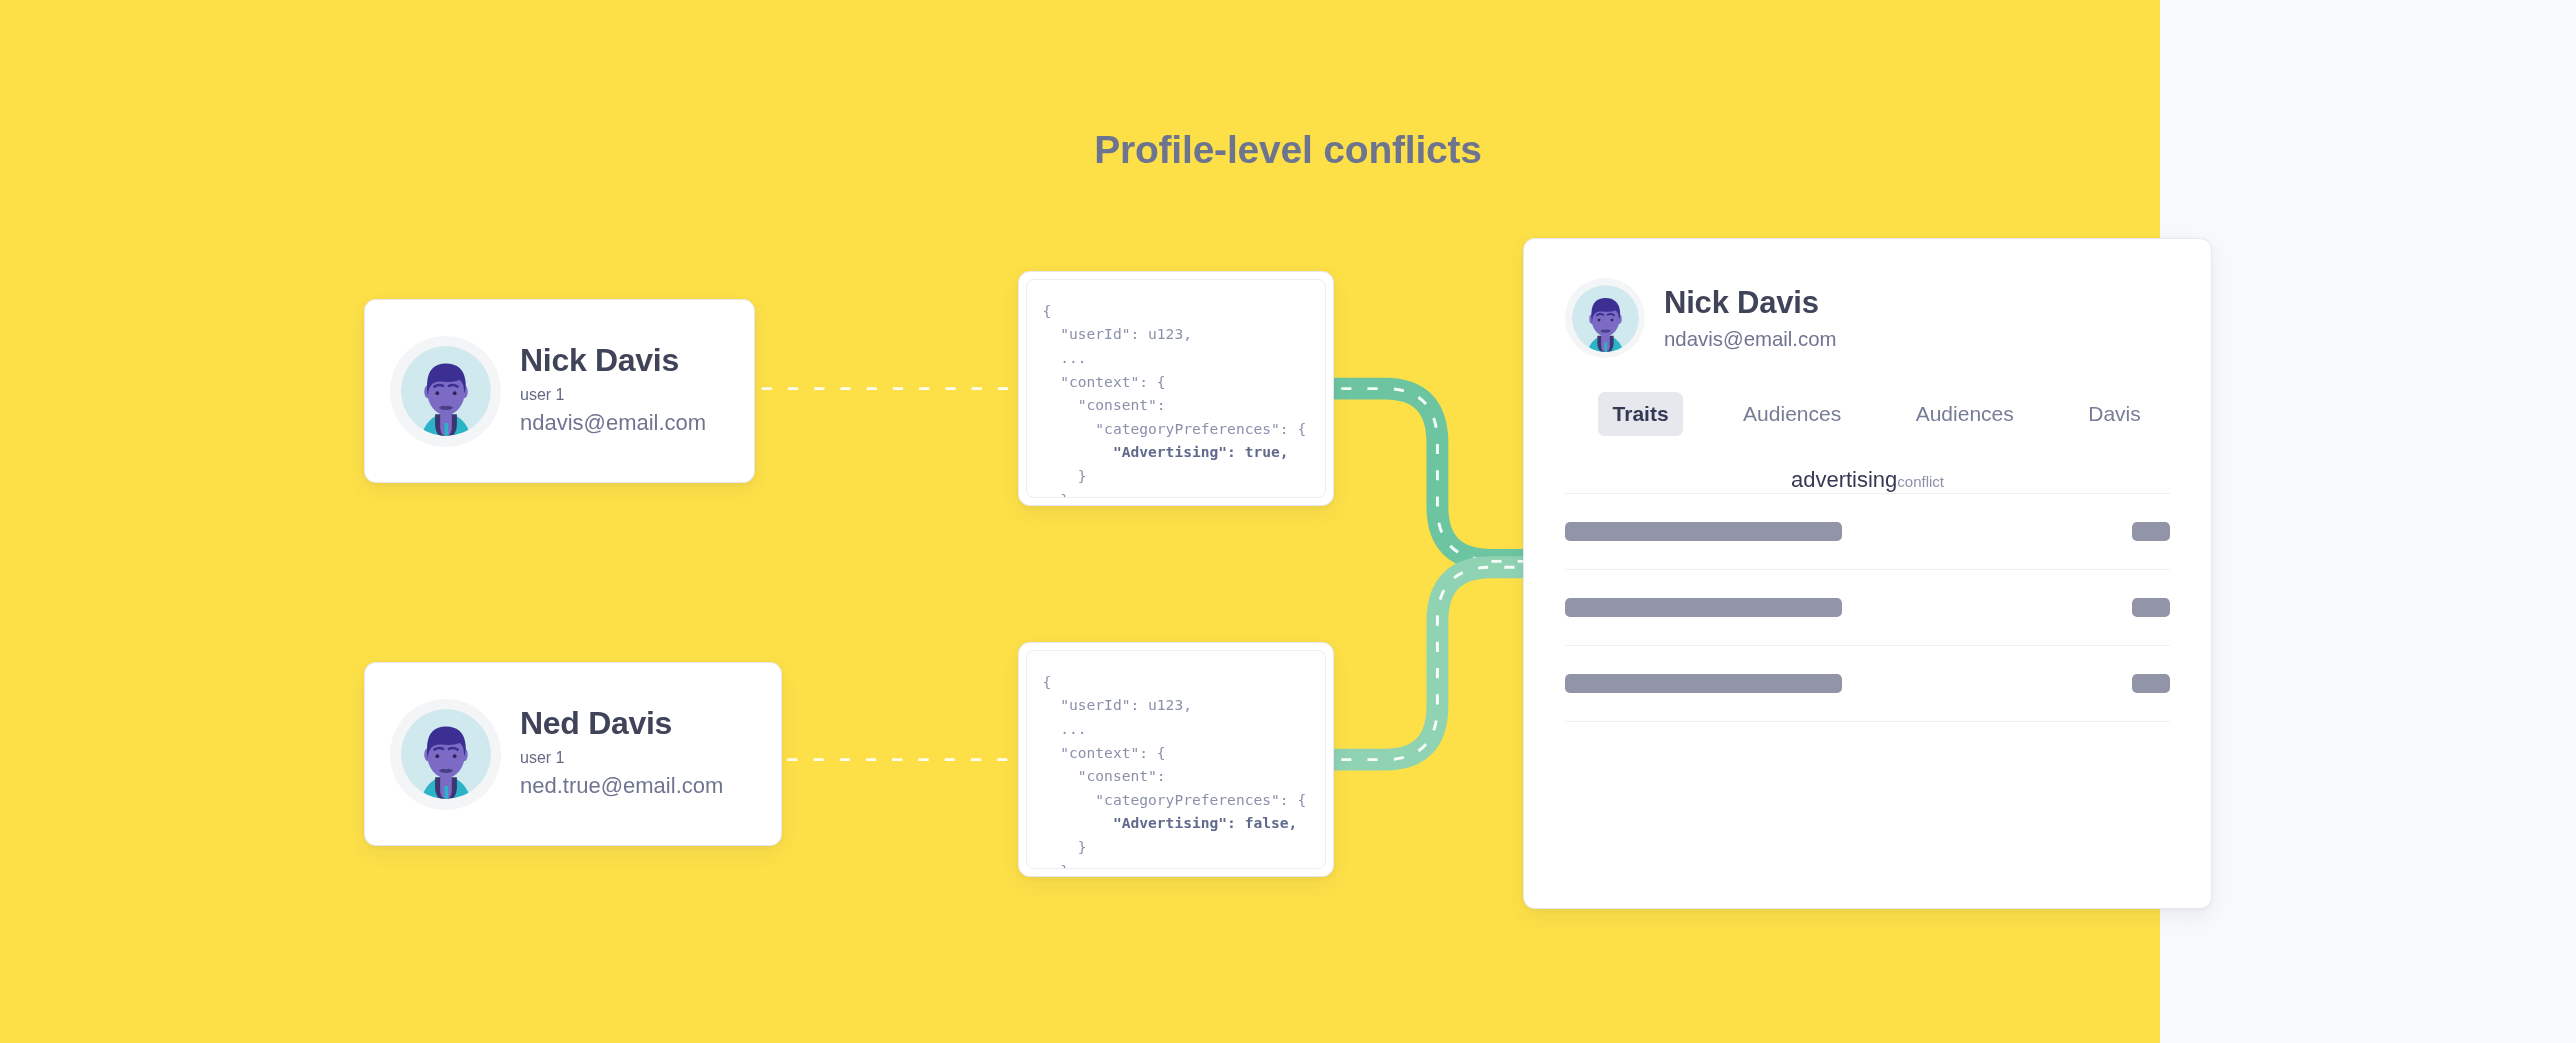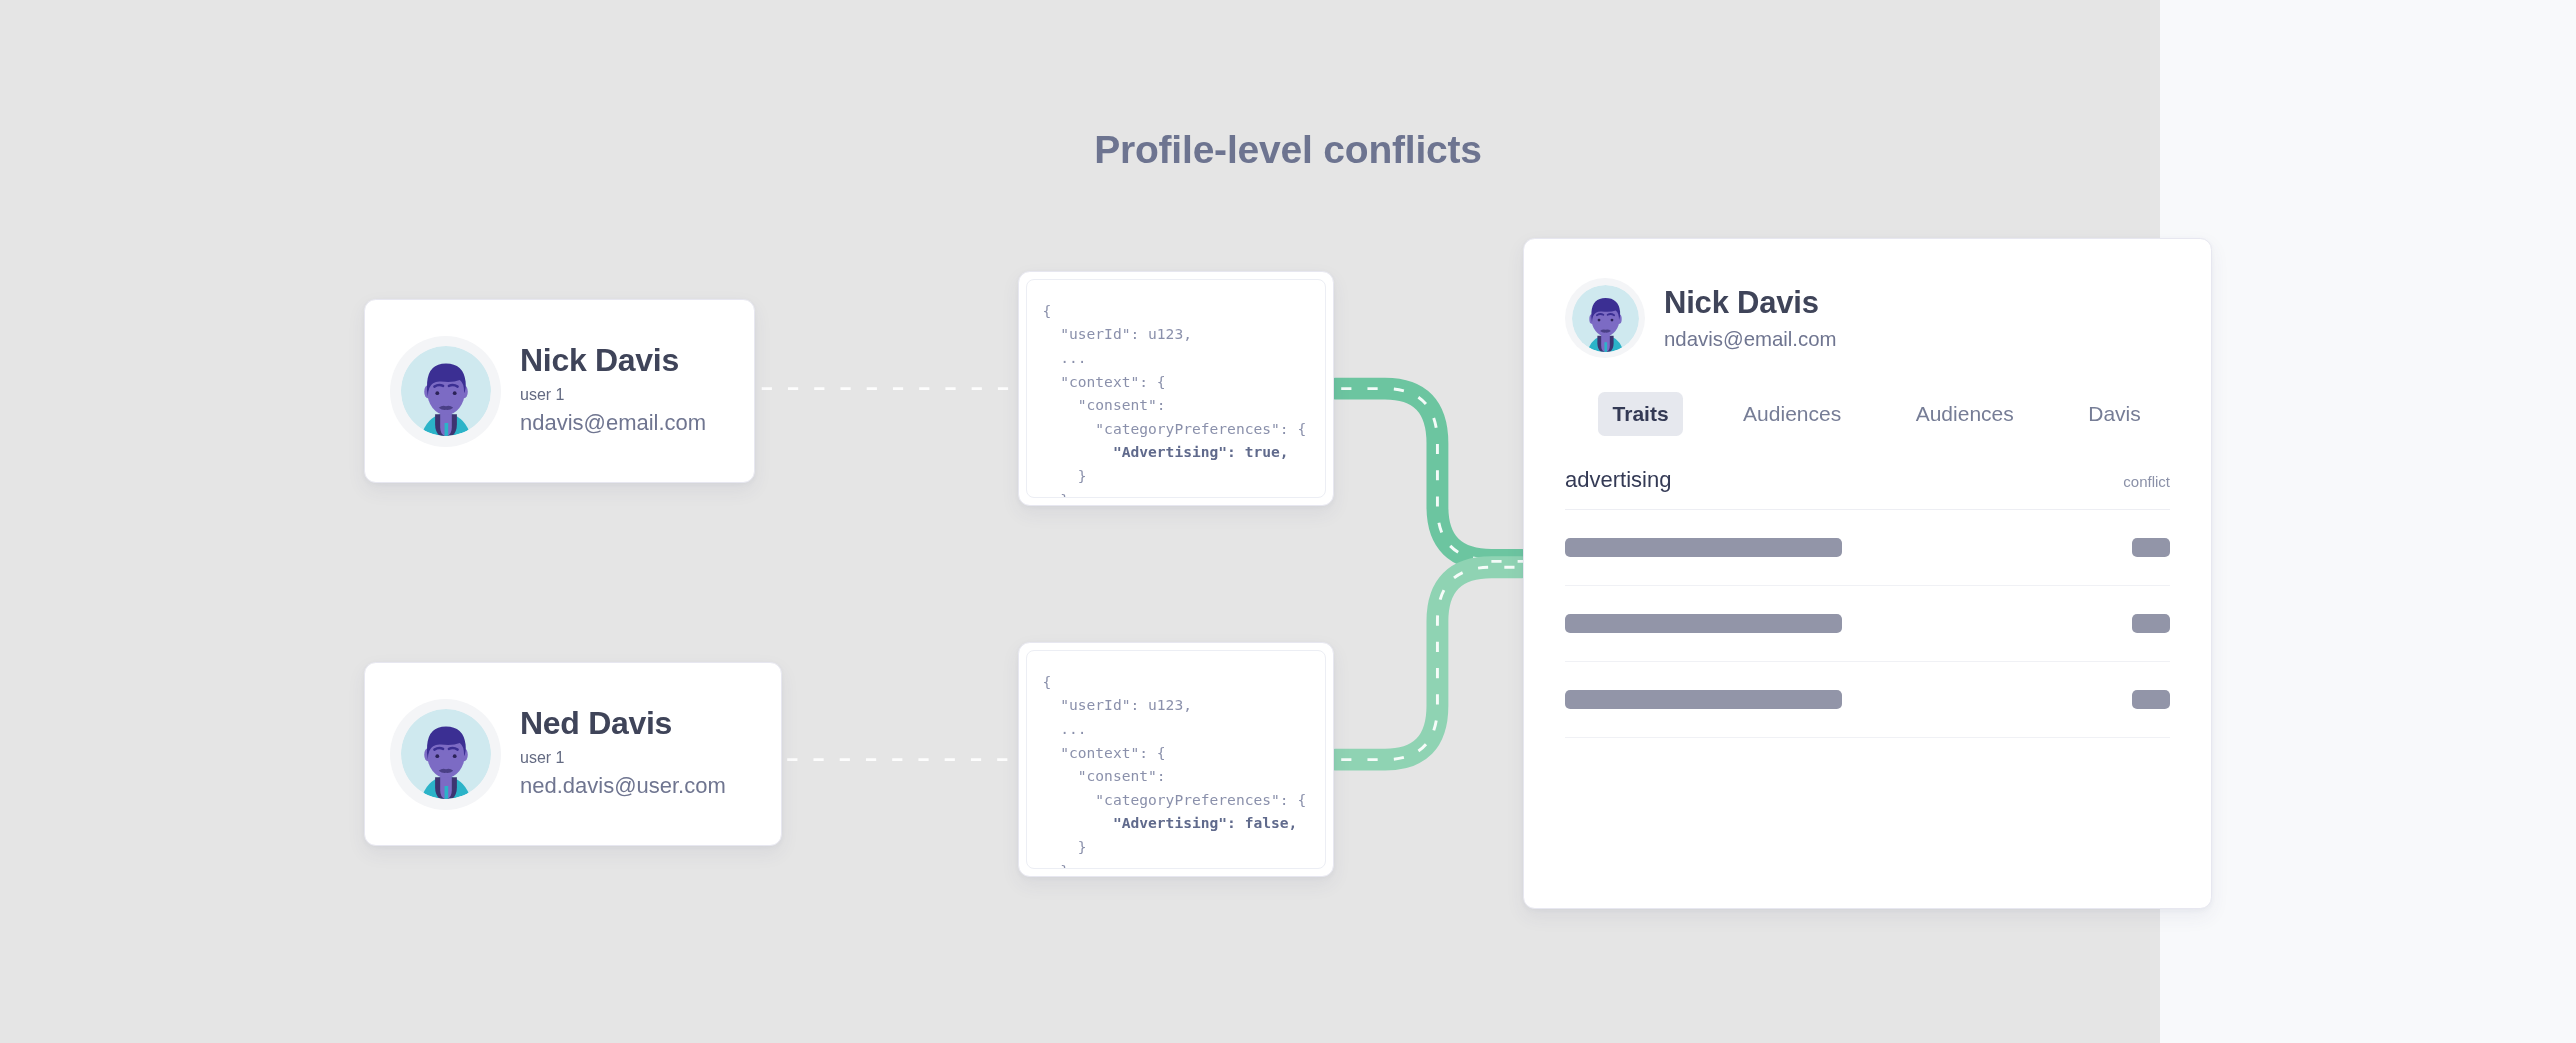--- a/index.html
+++ b/index.html
@@ -9,21 +9,21 @@
     height: 1044px;
     background: #f8f9fb;
     font-family: "Liberation Sans", sans-serif;
     overflow: hidden;
   }
 
   #stage {
     position: relative;
     width: 2160px;
     height: 1044px;
-    background: #e5e5e5;
+    background: #fde047;
   }
 
   
   #page-title {
     position: absolute;
     left: 0; top: 128px;
     width: 2576px;
     text-align: center;
     font-size: 39px;
     font-weight: 700;
@@ -137,22 +137,21 @@
   }
   .tab.active {
     background: #e6e8ee;
     color: #343a55;
     font-weight: 700;
   }
 
   .trait-table { margin: 31px 41px 0 41px; }
   .trait-head {
     display: flex; align-items: baseline;
-    justify-content: space-between;
-    padding-bottom: 16px;
+    justify-content: center;
     border-bottom: 0.7px solid #edeef3;
   }
   .trait-head .col-key {
     font-size: 22px; color: #343a55;
   }
   .trait-head .col-status {
     font-size: 15px; color: #8b91a8;
   }
 
   .trait-row {
@@ -272,21 +271,21 @@
           <path d="M78 56 q-6-4 -12-1" stroke="#3b2f93" stroke-width="3.4" fill="none" stroke-linecap="round"></path>
           <circle cx="50" cy="65" r="2.6" fill="#2c2358"></circle>
           <circle cx="74" cy="65" r="2.6" fill="#2c2358"></circle>
           <path d="M52 85 q5-4 10-2 q5-2 10 2 q-5 4 -10 3 q-5 1 -10 -3 Z" fill="#4a3f86"></path>
         </g>
       </svg>
     </div>
     <div class="user-text">
       <div class="user-name">Ned Davis</div>
       <div class="user-sub">user 1</div>
-      <div class="user-email">ned.davis@user.com</div>
+      <div class="user-email">ned.true@email.com</div>
     </div>
   </div>
 
   <div class="card code-card" style="left:1018px; top:271px; width:316px; height:235px;">
     <div class="code-inner">
       <pre class="code">{
   "userId": u123,
   ...
   "context": {
     "consent":

